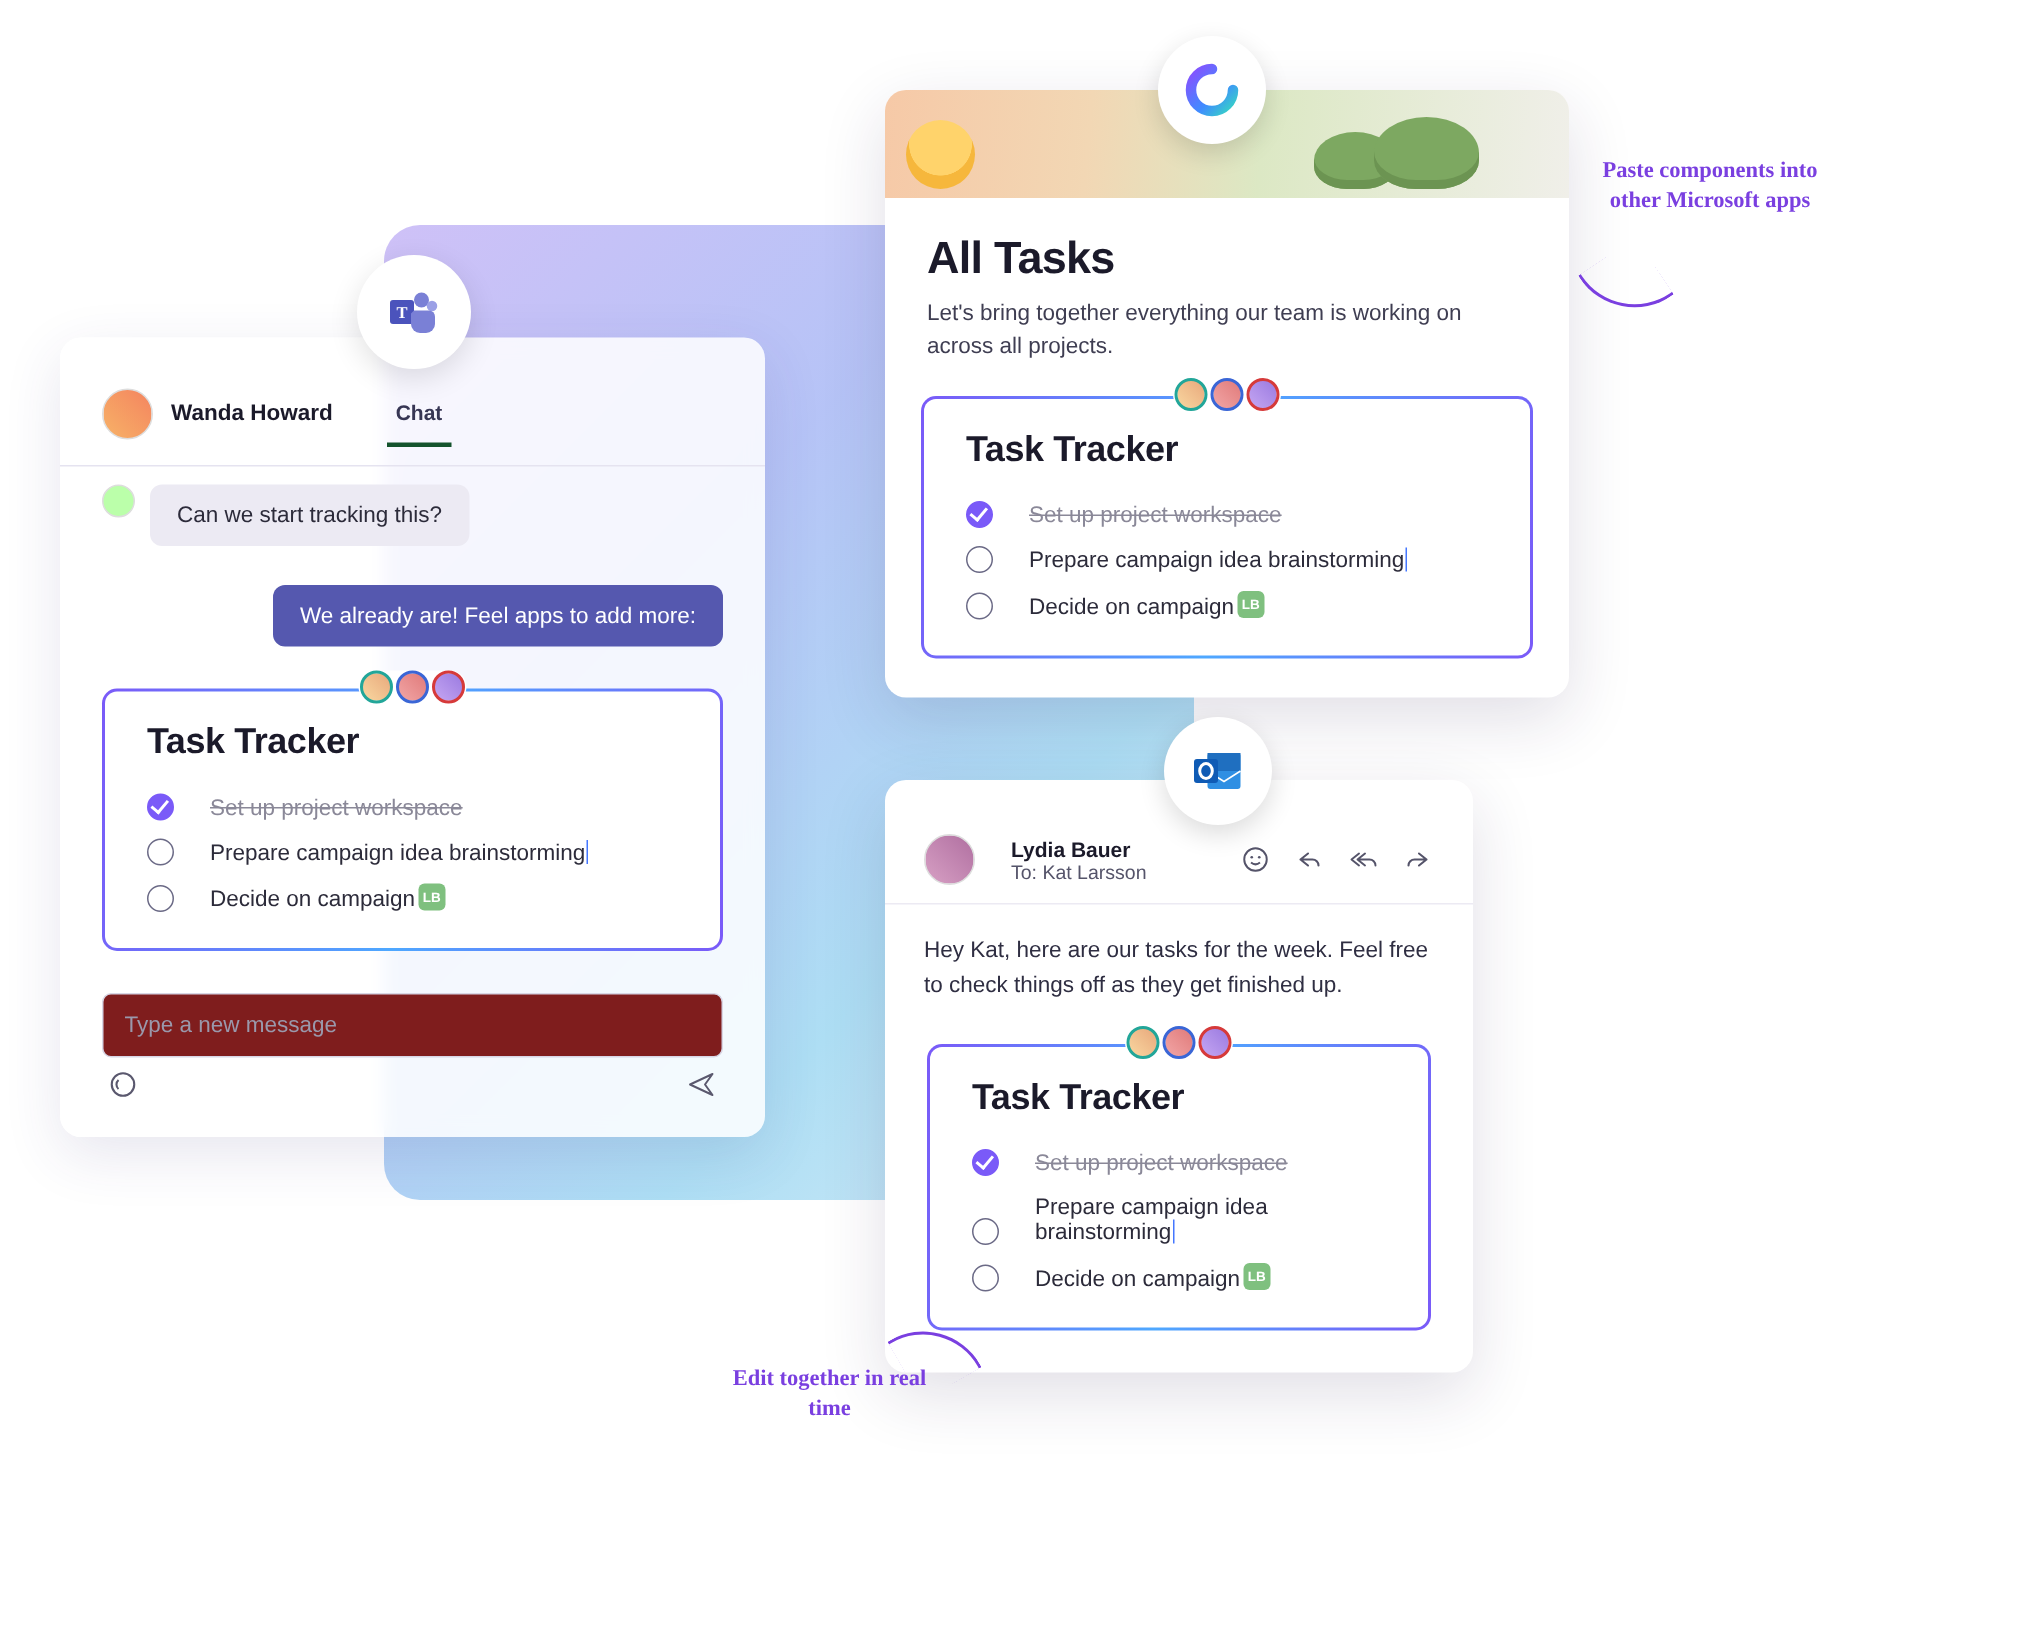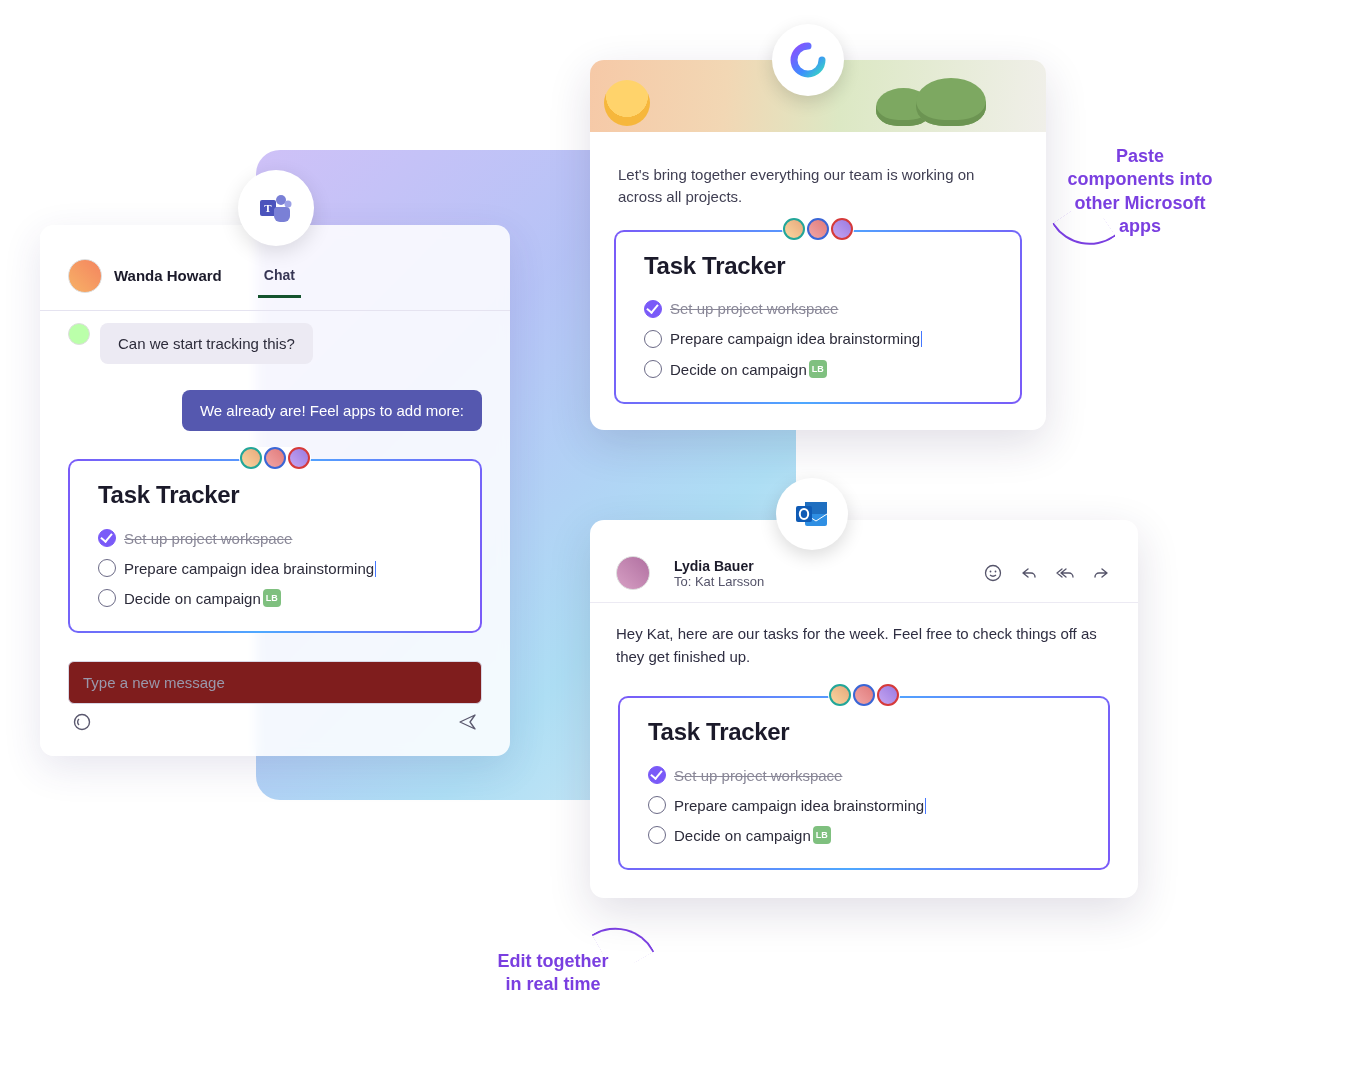--- a/index.html
+++ b/index.html
@@ -78,21 +78,21 @@
     border-radius:10px;
     padding: 2px;
     background: linear-gradient(100deg,#7a5af8 0%,#4ea8ff 50%,#7a5af8 100%);
   }
   .tracker-inner {
     background:#ffffff;
     border-radius:8px;
     padding: 20px 28px 18px;
   }
   .tracker-title { font-size:24px; font-weight:800; color:#1b1a2a; margin-bottom:14px; letter-spacing:-0.3px;}
-  .task { display:flex; align-items:center; gap:8px; padding:6px 0; font-size:15px; color:#2c2b3a;}
+  .task { display:flex; align-items:flex-end; gap:24px; padding:6px 0; font-size:15px; color:#2c2b3a;}
   .check {
     width:18px; height:18px; border-radius:50%; border:1.5px solid #6b6a86;
     flex:0 0 18px; position:relative;
   }
   .check.done { background:#7a5af8; border-color:#7a5af8;}
   .check.done::after {
     content:""; position:absolute; left:4px; top:1px;
     width:5px; height:9px; border:solid #fff; border-width:0 2px 2px 0;
     transform:rotate(40deg);
   }
@@ -150,21 +150,21 @@
     box-shadow:0 6px 18px rgba(0,0,0,0.14);
     display:flex; align-items:center; justify-content:center; z-index:6;
   }
   .loop-body { padding: 24px 28px 0;}
   .loop-title { font-size:30px; font-weight:800; color:#1b1a2a; letter-spacing:-0.5px;}
   .loop-desc { font-size:15px; color:#3f3e52; margin-top:8px; line-height:1.45;}
   .loop-card .tracker { margin:22px 24px 0;}
 
   
   .outlook-card {
-    position:absolute; left:590px; top:520px; width:548px;
+    position:absolute; left:590px; top:520px; width:392px;
     background:#fff; border-radius:14px;
     box-shadow: 0 14px 44px rgba(40,30,80,0.14);
     z-index:4; padding-bottom:28px;
   }
   .outlook-badge {
     position:absolute; left:776px; top:478px;
     width:72px; height:72px; border-radius:50%; background:#fff;
     box-shadow:0 6px 18px rgba(0,0,0,0.14);
     display:flex; align-items:center; justify-content:center; z-index:6;
   }
@@ -176,25 +176,24 @@
   .mail-from .avatar-sm { background:linear-gradient(45deg,#d7a0c4,#b06fa0);}
   .mail-name { font-weight:700; font-size:14px; color:#1b1a2a;}
   .mail-to   { font-size:13px; color:#55546a;}
   .mail-actions { display:flex; gap:14px; color:#55546a;}
   .mail-actions .ic { width:22px; height:22px; display:flex; align-items:center; justify-content:center; cursor:pointer;}
   .mail-body { padding: 20px 26px 0; font-size:15px; color:#2f2e42; line-height:1.5;}
 
   
   .annot {
     position:absolute;
-    color:#7a3fe0; font-family:Liberation Sans, sans-serif;
-    font-size:18px; line-height:1.3; text-align:center;
+    color:#7a3fe0; font-family:Liberation Serif, serif;
+    font-size:15px; line-height:1.3; text-align:center;
     z-index:7;
     font-weight: 600;
-    margin-top: 40px;
   }
   .annot.arrow::after {
     content:""; position:absolute; width:44px; height:44px;
     border:2px solid #7a3fe0; border-top:none; border-left:none;
     border-bottom-right-radius:44px;
   }
   .annot.top-right { left:1065px; top:105px; width:150px;}
   .annot.top-right::after { left:-4px; top:62px; transform:rotate(56deg);}
   .annot.bottom { left:488px; top:910px; width:130px;}
   .annot.bottom::after { left:112px; top:-30px; transform:rotate(-120deg);}
@@ -285,20 +284,21 @@
   </svg>
 </div>
 
 <div class="loop-card">
   <div class="loop-banner">
     <span class="wave-person"></span>
     <span class="bush b2"></span>
     <span class="bush b1"></span>
   </div>
   <div class="loop-body">
+    <div class="loop-title">All Tasks</div>
     <div class="loop-desc">Let's bring together everything our team is working on across all projects.</div>
   </div>
   <div class="tracker">
     <div class="collab">
       <span class="av"></span>
       <span class="av"></span>
       <span class="av"></span>
     </div>
     <div class="tracker-inner">
       <div class="tracker-title">Task Tracker</div>

